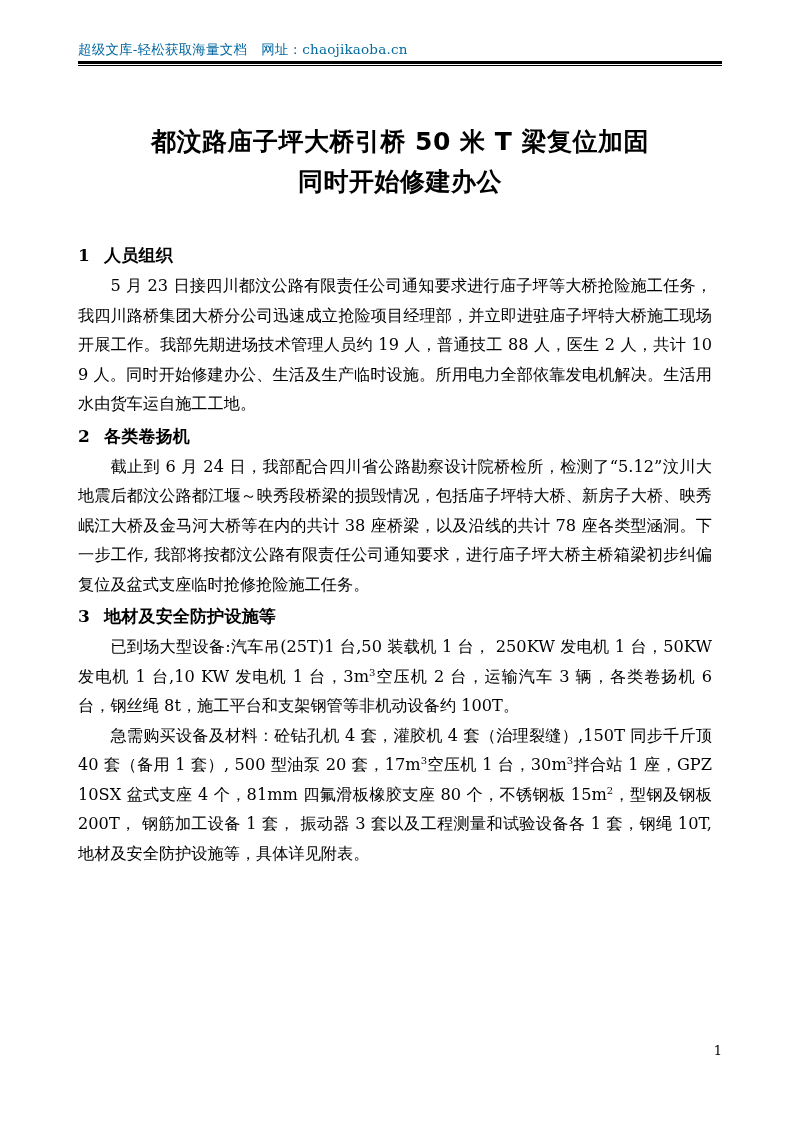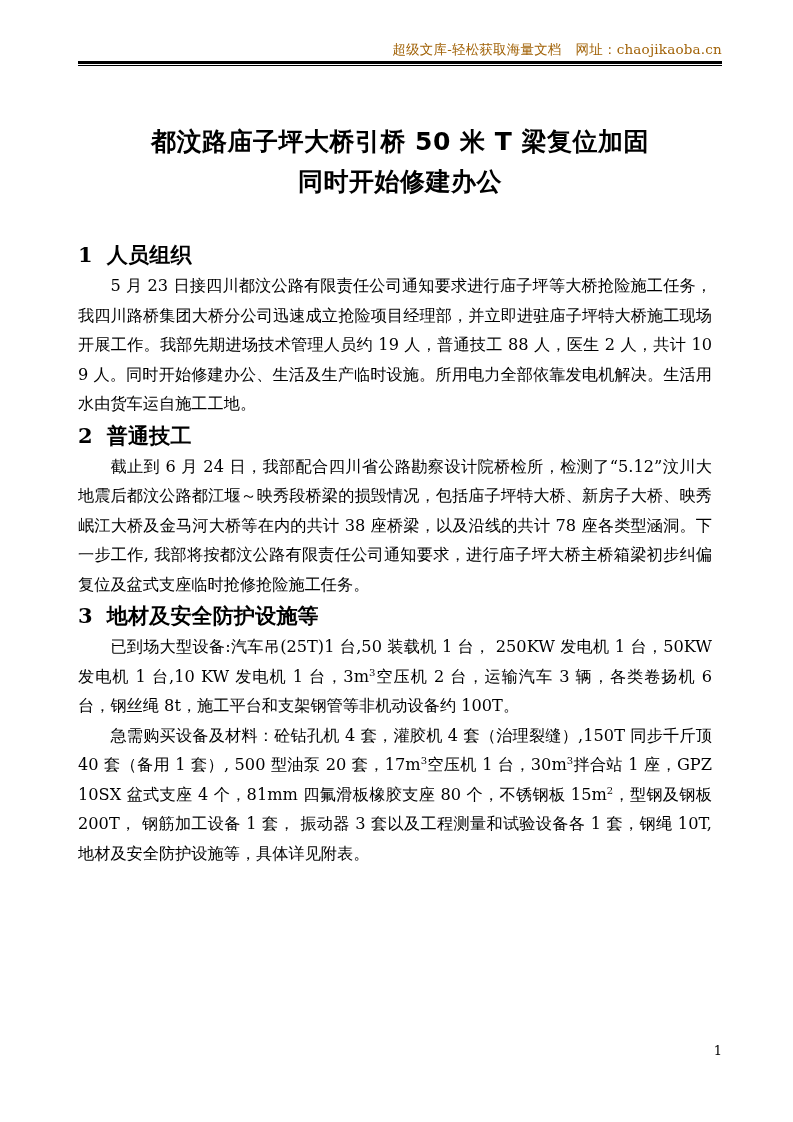--- a/index.html
+++ b/index.html
@@ -21,25 +21,24 @@
   }
 
   
   .header {
     position: absolute;
     left: 78px;
     top: 40px;
     width: 644px;
   }
   .header-text {
-    text-align: right;
     font-family: "DejaVu Serif", "Liberation Serif", serif;
     font-size: 13.5px;
     line-height: 18px;
-    color: #a16207;
+    color: #0369a1;
     white-space: nowrap;
     letter-spacing: 0.2px;
   }
   .header-text .hdr-site {
     margin-left: 14px;
     font-family: "DejaVu Serif", "Liberation Serif", serif;
   }
   .header-rule {
     margin-top: 3px;
     border-top: 3px solid #000;
@@ -80,21 +79,21 @@
 
   
   .content {
     position: absolute;
     left: 78px;
     top: 240px;
     width: 646px;
   }
   .sec-heading {
     font-family: "DejaVu Sans", "Liberation Sans", sans-serif;
-    font-size: 21px;
+    font-size: 17px;
     font-weight: 700;
     line-height: 30px;
     margin: 0 0 1px 0;
     letter-spacing: 0.2px;
   }
   .sec-heading .num {
     font-family: "DejaVu Serif", "Liberation Serif", serif;
     font-weight: 700;
     margin-right: 14px;
   }
@@ -148,21 +147,21 @@
 
     <div class="block">
       <div class="sec-heading">
         <span class="num">1</span><span>人员组织</span>
       </div>
       <p class="para">5 月 23 日接四川都汶公路有限责任公司通知要求进行庙子坪等大桥抢险施工任务，我四川路桥集团大桥分公司迅速成立抢险项目经理部，并立即进驻庙子坪特大桥施工现场开展工作。我部先期进场技术管理人员约 19 人，普通技工 88 人，医生 2 人，共计 109 人。同时开始修建办公、生活及生产临时设施。所用电力全部依靠发电机解决。生活用水由货车运自施工工地。</p>
     </div>
 
     <div class="block">
       <div class="sec-heading">
-        <span class="num">2</span><span>普通技工</span>
+        <span class="num">2</span><span>各类卷扬机</span>
       </div>
       <p class="para">截止到 6 月 24 日，我部配合四川省公路勘察设计院桥检所，检测了“5.12”汶川大地震后都汶公路都江堰～映秀段桥梁的损毁情况，包括庙子坪特大桥、新房子大桥、映秀岷江大桥及金马河大桥等在内的共计 38 座桥梁，以及沿线的共计 78 座各类型涵洞。下一步工作, 我部将按都汶公路有限责任公司通知要求，进行庙子坪大桥主桥箱梁初步纠偏复位及盆式支座临时抢修抢险施工任务。</p>
     </div>
 
     <div class="block">
       <div class="sec-heading">
         <span class="num">3</span><span>地材及安全防护设施等</span>
       </div>
       <p class="para">已到场大型设备:汽车吊(25T)1 台,50 装载机 1 台，  250KW 发电机 1 台，50KW 发电机 1 台,10 KW 发电机 1 台，3m<sup>3</sup>空压机 2 台，运输汽车 3 辆，各类卷扬机 6 台，钢丝绳 8t，施工平台和支架钢管等非机动设备约 100T。</p>
       <p class="para">急需购买设备及材料：砼钻孔机 4 套，灌胶机 4 套（治理裂缝）,150T 同步千斤顶 40 套（备用 1 套）, 500 型油泵 20 套，17m<sup>3</sup>空压机 1 台，30m<sup>3</sup>拌合站 1 座，GPZ10SX 盆式支座 4 个，81mm 四氟滑板橡胶支座 80 个，不锈钢板 15m<sup>2</sup>，型钢及钢板 200T， 钢筋加工设备 1 套， 振动器 3 套以及工程测量和试验设备各 1 套，钢绳 10T,地材及安全防护设施等，具体详见附表。</p>

